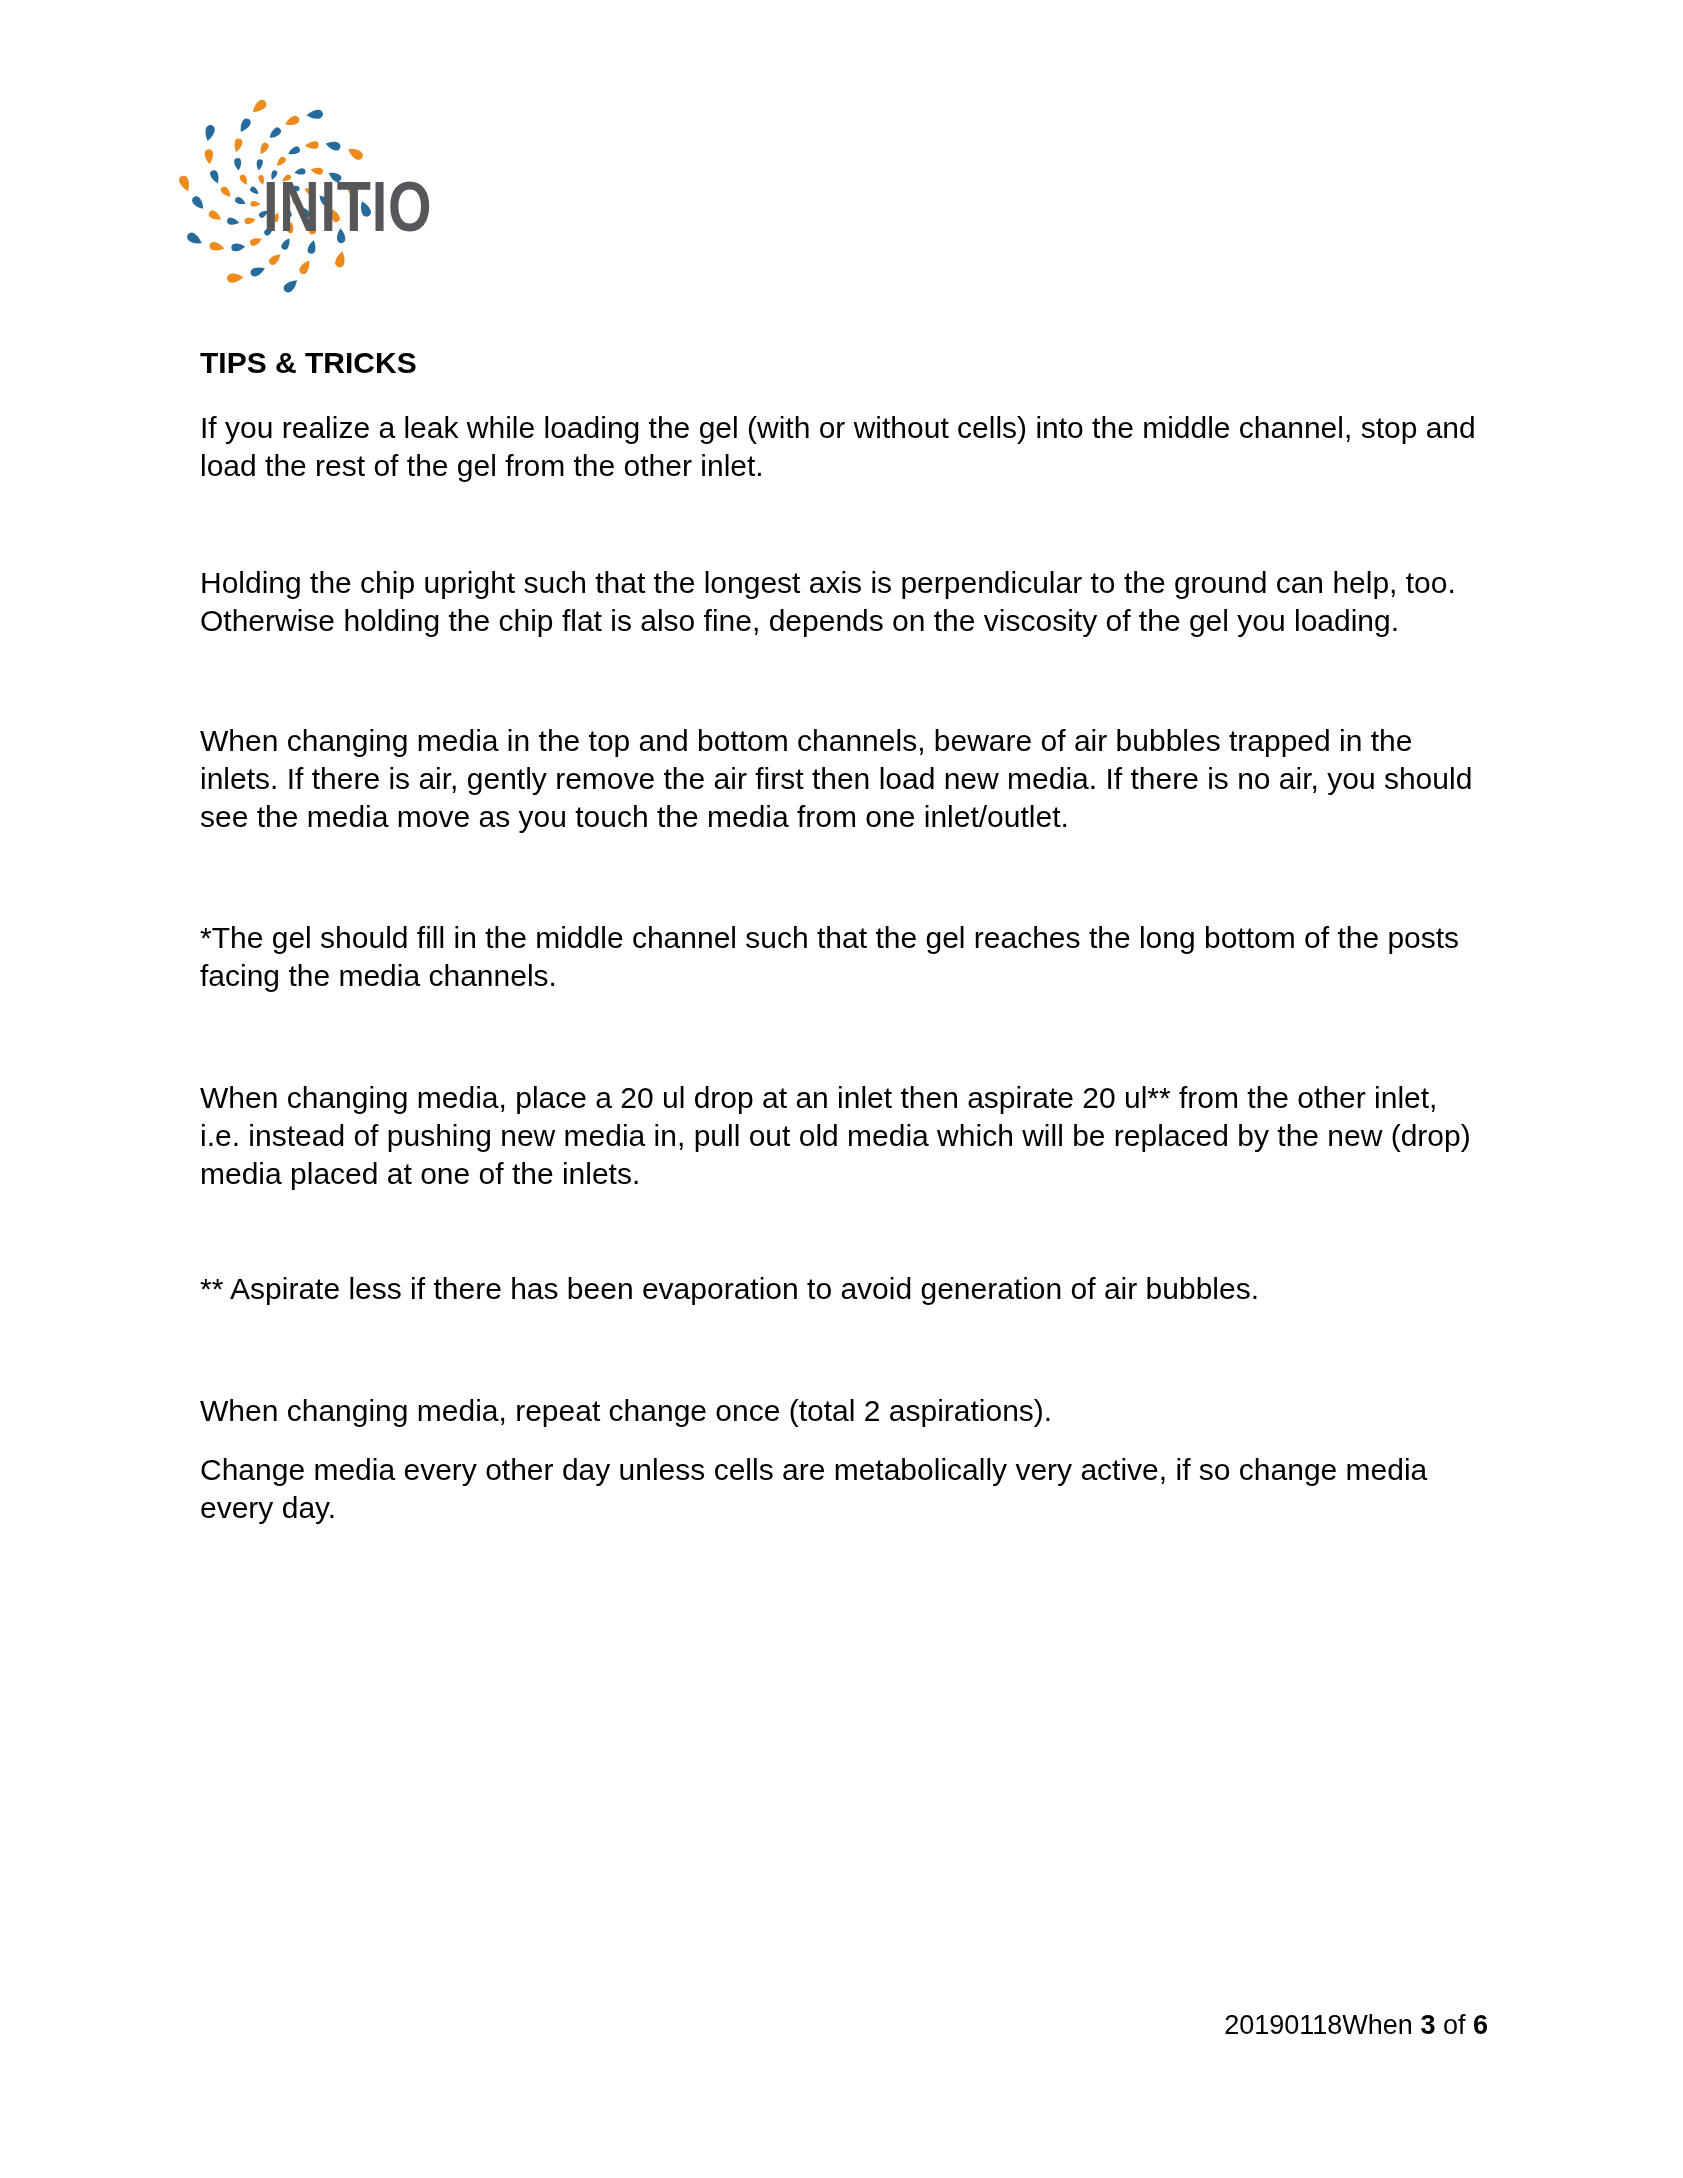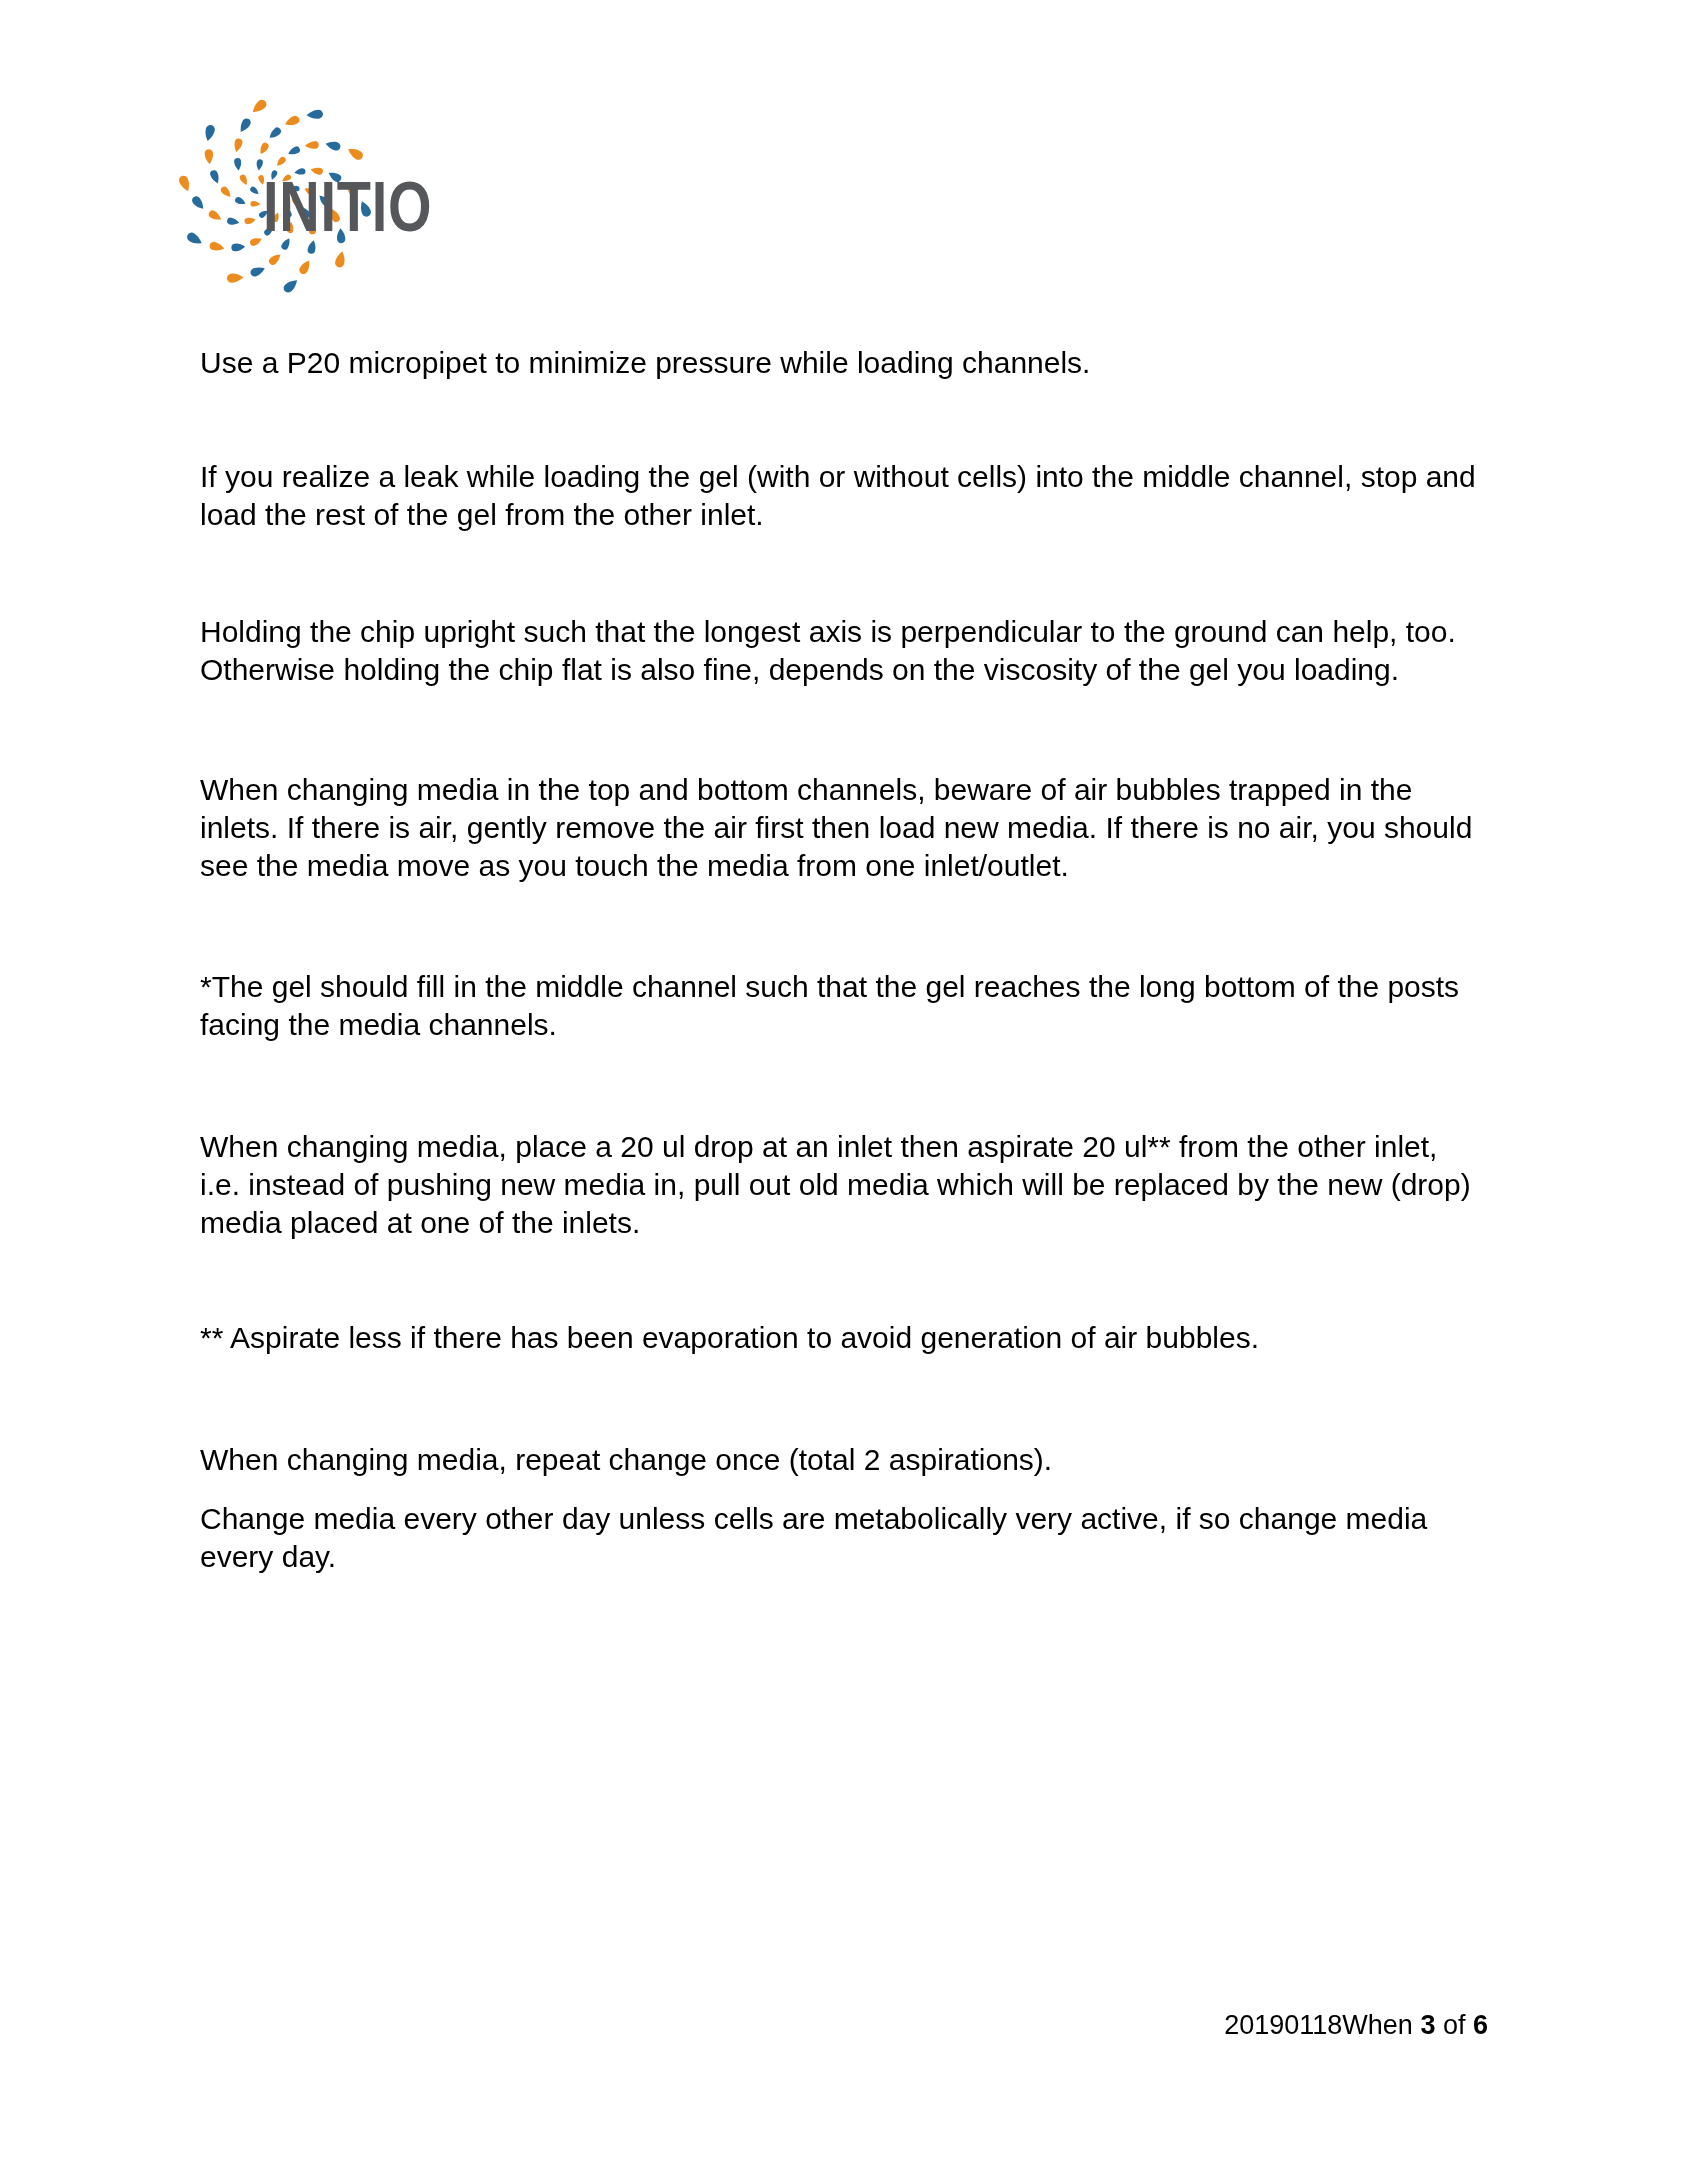--- a/index.html
+++ b/index.html
@@ -99,22 +99,22 @@
         <path d="M -9.46 0 C -6.45 -2.15 -3.87 -3.53 -0.43 -3.44 A 3.44 3.44 0 1 1 -0.43 3.44 C -3.87 3.53 -6.45 2.15 -9.46 0 Z" fill="#EC8C1E" transform="translate(151.3 113.8) rotate(26.0)"></path>
         <path d="M -10.56 0 C -7.20 -2.40 -4.32 -3.94 -0.48 -3.84 A 3.84 3.84 0 1 1 -0.48 3.84 C -4.32 3.94 -7.20 2.40 -10.56 0 Z" fill="#276B9D" transform="translate(166.6 125.1) rotate(47.5)"></path>
         <path d="M -11.66 0 C -7.95 -2.65 -4.77 -4.35 -0.53 -4.24 A 4.24 4.24 0 1 1 -0.53 4.24 C -4.77 4.35 -7.95 2.65 -11.66 0 Z" fill="#EC8C1E" transform="translate(178.0 143.0) rotate(67.4)"></path>
         <path d="M -12.76 0 C -8.70 -2.90 -5.22 -4.76 -0.58 -4.64 A 4.64 4.64 0 1 1 -0.58 4.64 C -5.22 4.76 -8.70 2.90 -12.76 0 Z" fill="#276B9D" transform="translate(183.6 166.2) rotate(85.8)"></path>
         <path d="M -13.86 0 C -9.45 -3.15 -5.67 -5.17 -0.63 -5.04 A 5.04 5.04 0 1 1 -0.63 5.04 C -5.67 5.17 -9.45 3.15 -13.86 0 Z" fill="#EC8C1E" transform="translate(181.7 192.7) rotate(103.2)"></path>
       </svg>
     <div class="logo-word" style="color: rgb(85, 87, 90);">INITIO</div>
   </div>
 
   <div class="content">
+    <h1 class="doc-heading">TIPS &amp; TRICKS</h1>
 
-    <p class="para" style="margin-bottom:76px">Use a P20 micropipet to minimize pressure while loading channels.</p>
     <p class="para" style="margin-bottom:79px">If you realize a leak while loading the gel (with or without cells) into the middle channel, stop and<br>load the rest of the gel from the other inlet.</p>
     <p class="para" style="margin-bottom:82px">Holding the chip upright such that the longest axis is perpendicular to the ground can help, too.<br>Otherwise holding the chip flat is also fine, depends on the viscosity of the gel you loading.</p>
     <p class="para" style="margin-bottom:83px">When changing media in the top and bottom channels, beware of air bubbles trapped in the<br>inlets. If there is air, gently remove the air first then load new media. If there is no air, you should<br>see the media move as you touch the media from one inlet/outlet.</p>
     <p class="para" style="margin-bottom:84px">*The gel should fill in the middle channel such that the gel reaches the long bottom of the posts<br>facing the media channels.</p>
     <p class="para" style="margin-bottom:77px">When changing media, place a 20 ul drop at an inlet then aspirate 20 ul** from the other inlet,<br>i.e. instead of pushing new media in, pull out old media which will be replaced by the new (drop)<br>media placed at one of the inlets.</p>
     <p class="para" style="margin-bottom:84px">** Aspirate less if there has been evaporation to avoid generation of air bubbles.</p>
     <p class="para" style="margin-bottom:21px">When changing media, repeat change once (total 2 aspirations).</p>
     <p class="para" style="margin-bottom:0">Change media every other day unless cells are metabolically very active, if so change media<br>every day.</p>
   </div>
 

